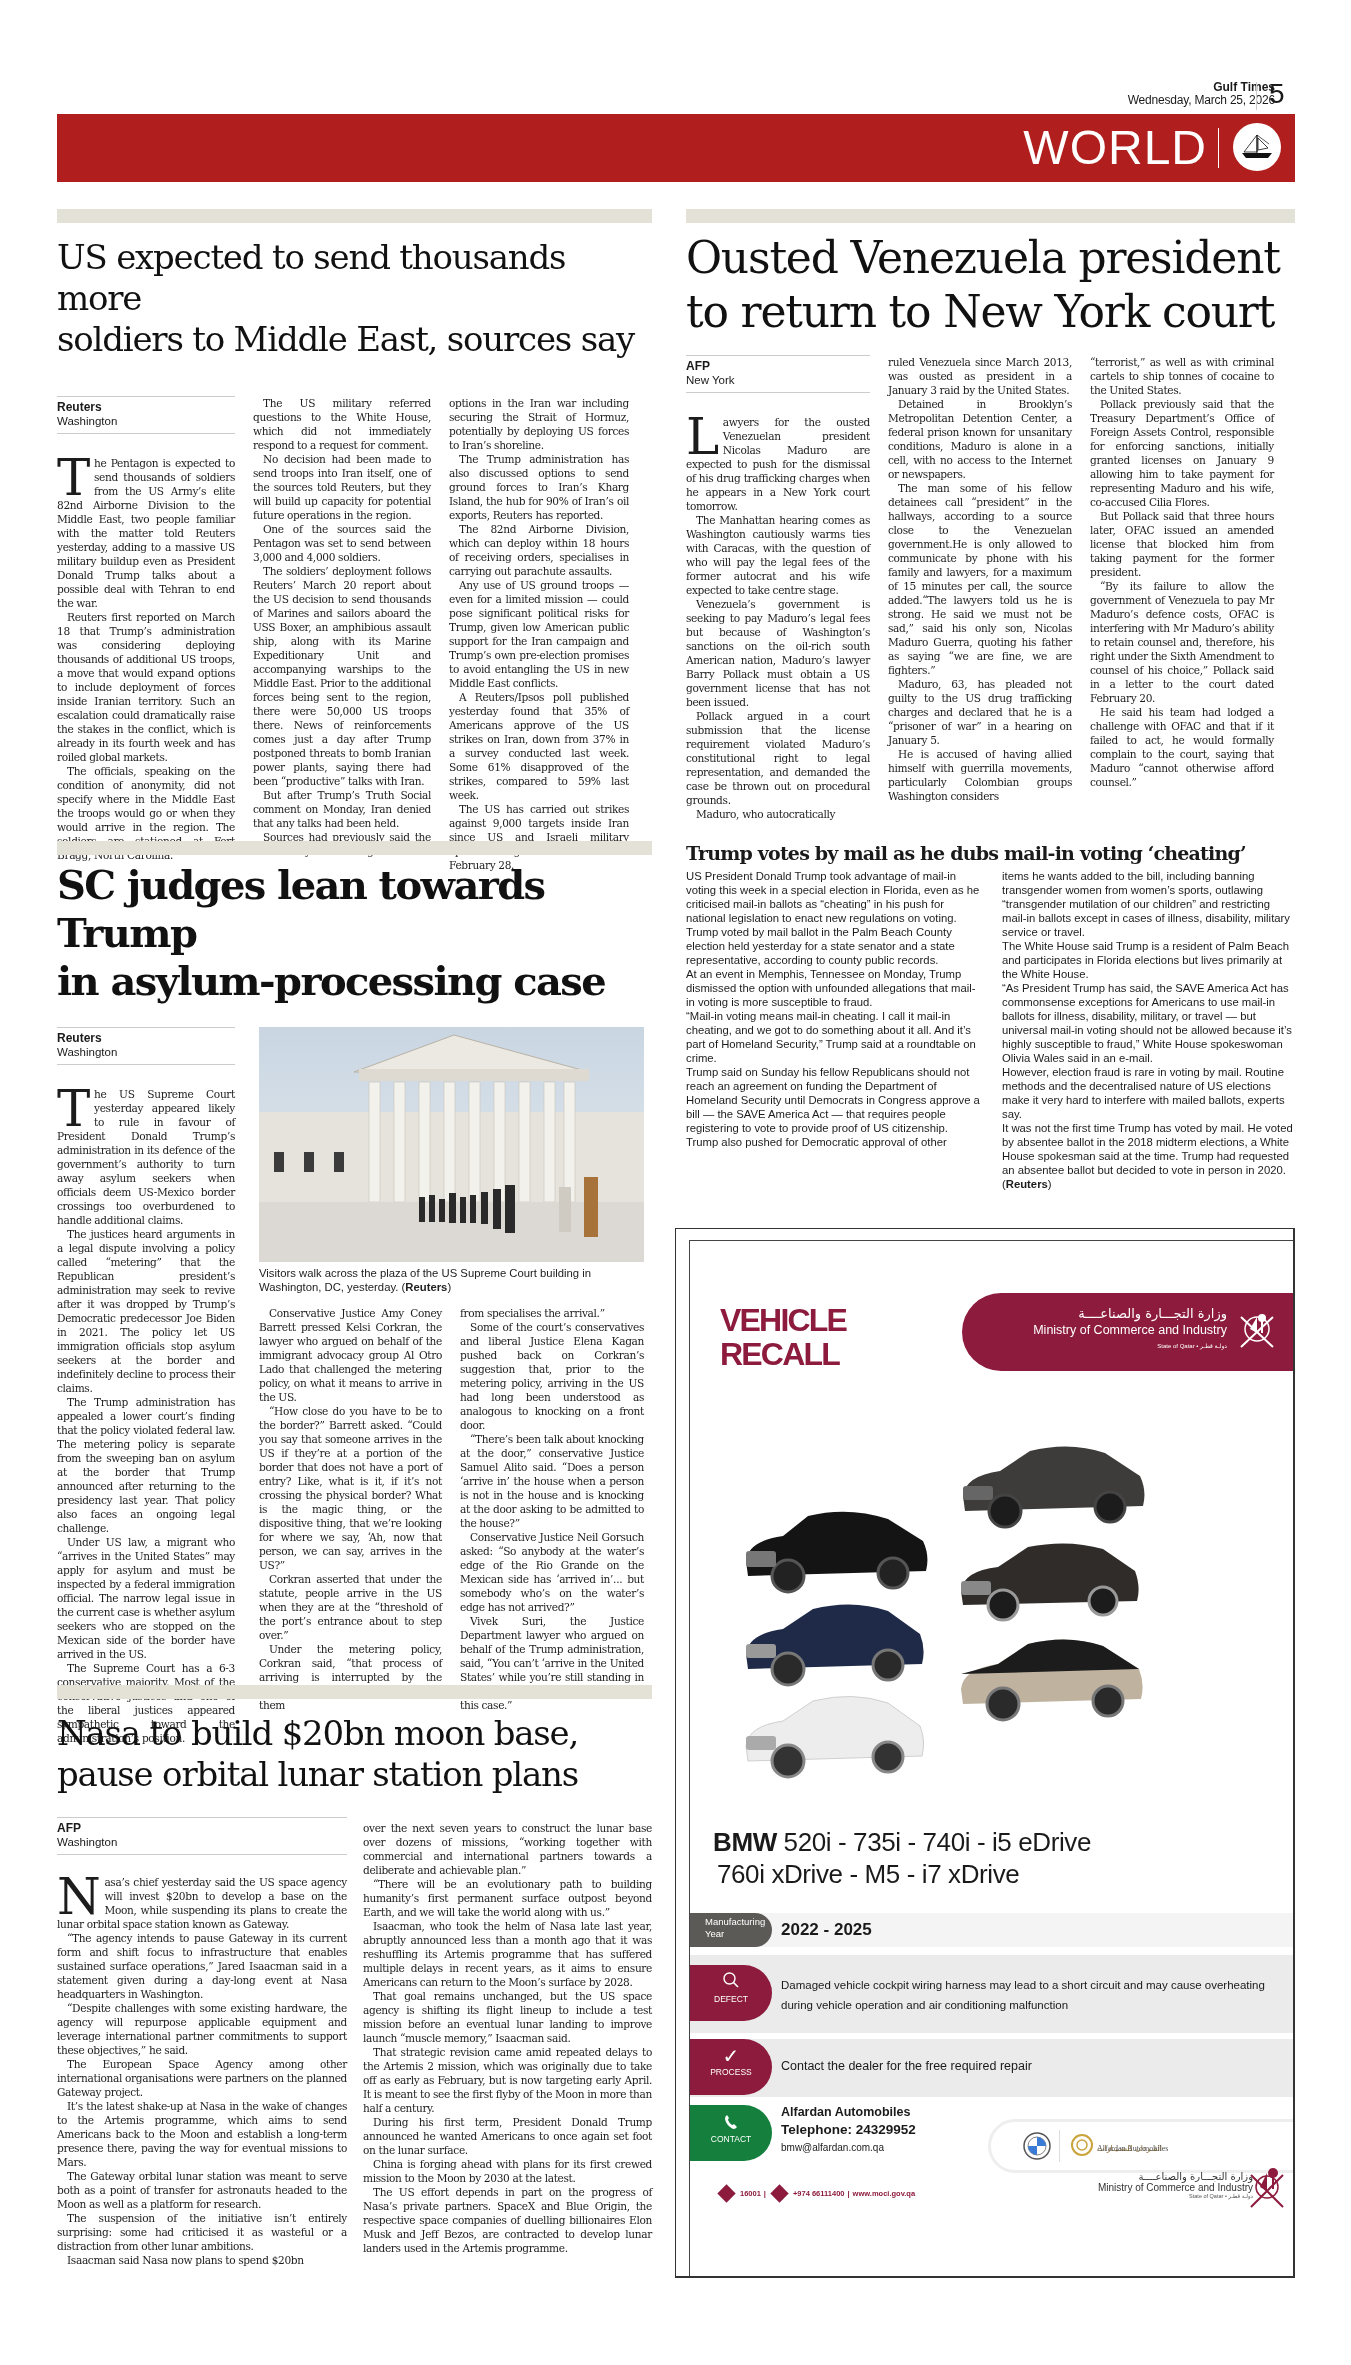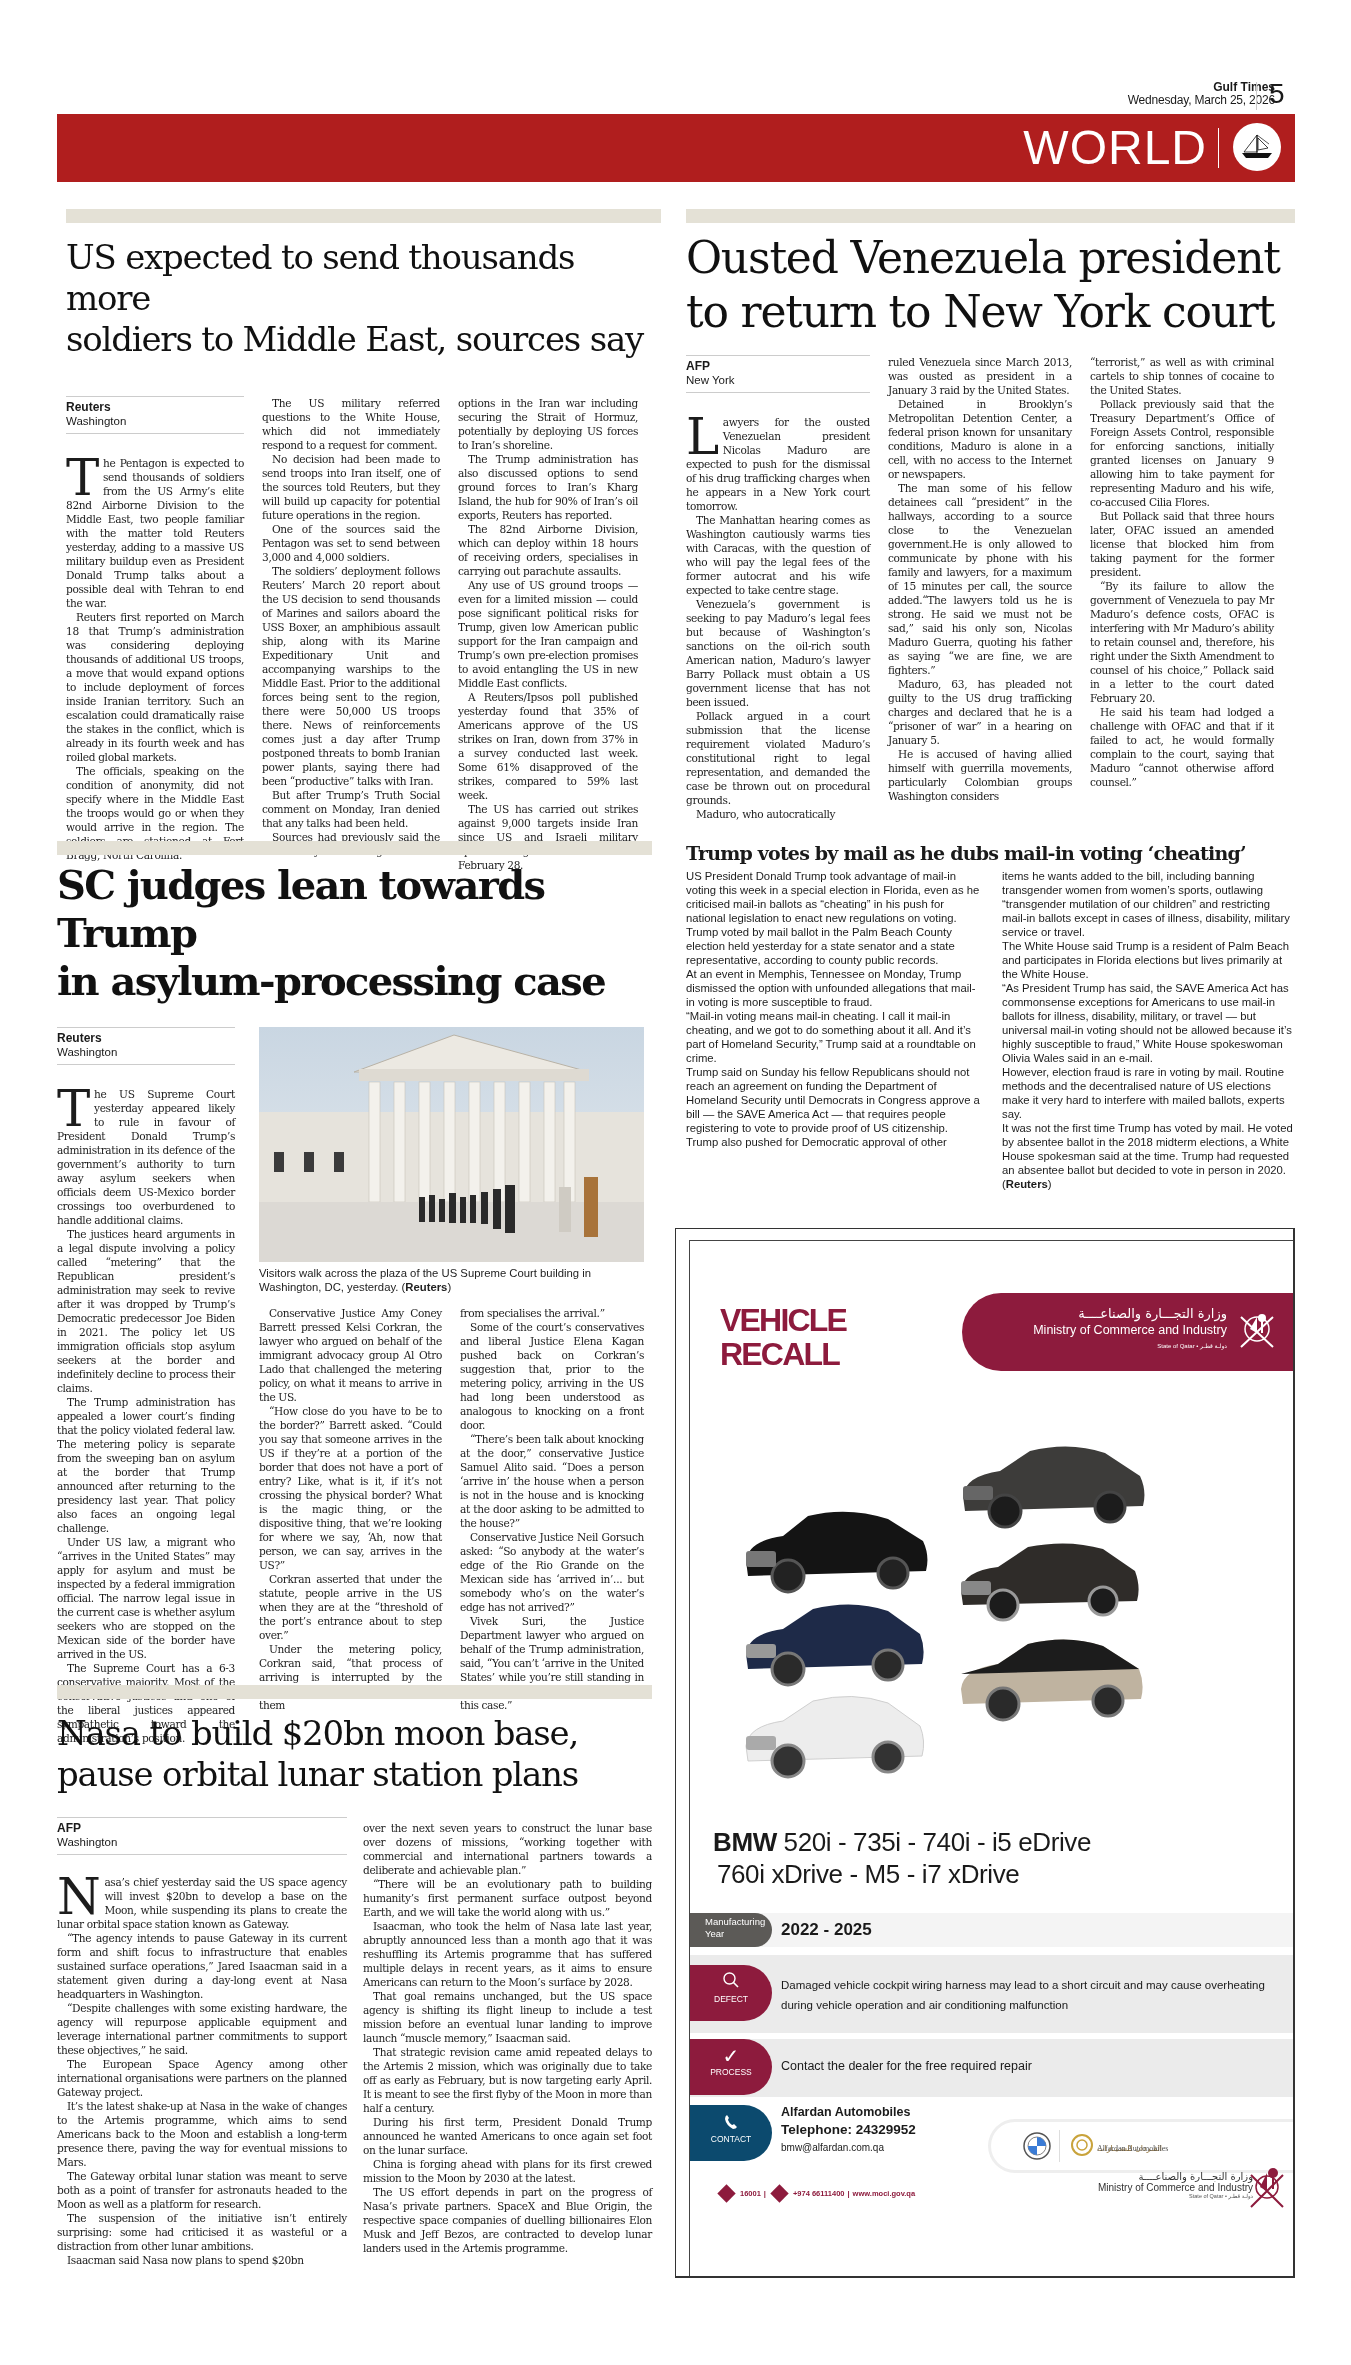--- a/index.html
+++ b/index.html
@@ -78,21 +78,21 @@
     <svg width="38" height="30" viewBox="0 0 38 30">
       <line x1="19" y1="3" x2="19" y2="22" stroke="#111" stroke-width="1"></line>
       <polygon points="19,3 6,20 19,20" fill="none" stroke="#111" stroke-width="0.8"></polygon>
       <polygon points="20,6 30,16 20,18" fill="none" stroke="#111" stroke-width="0.8"></polygon>
       <line x1="19" y1="3" x2="31" y2="12" stroke="#111" stroke-width="0.7"></line>
       <path d="M4 21 L34 21 L30 26 L8 26 Z" fill="#111"></path>
     </svg>
   </span>
 </div>
 
-<section class="abs" style="left:57px; top:209px; width:595px;margin-left:9px;">
+<section class="abs" style="left:57px; top:209px; width:595px;">
   <div class="section-bar"></div>
   <h2 class="headline hl-light" style="margin-top:14px;">
     <span style="display:block">US expected to send thousands more</span>
     <span style="display:block">soldiers to Middle East, sources say</span>
   </h2>
   <div style="display:flex; gap:18px; margin-top:36px;">
     <div style="width:178px;">
       <div class="byline">
         <span class="agency">Reuters</span>
         <span class="place">Washington</span>
@@ -401,21 +401,21 @@
     <div class="row" style="top:798px; height:58px;">
       <div class="row-band" style="top:0; height:58px; background:#ebebeb;"></div>
       <div class="tab" style="top:0; height:56px; background:#8d1b3d;">
         <div style="font-size:20px; line-height:22px; margin-top:6px;">✓</div>
         <div style="font-size:8.5px;">PROCESS</div>
       </div>
       <div class="row-text" style="top:20px; font-size:12.5px;">Contact the dealer for the free required repair</div>
     </div>
 
     <div class="row" style="top:864px; height:56px;">
-      <div class="tab" style="top:0; height:56px; background:#0c4a6e;">
+      <div class="tab" style="top:0; height:56px; background:#15803d;">
         <div style="margin-top:9px;">
           <svg width="14" height="16" viewBox="0 0 14 16">
               <path d="M3 1 Q1 2 1 5 Q2 11 9 15 Q12 15 13 13 L10 10 Q9 11 8 11 Q5 9 4 6 Q4 5 5 4 Z" fill="#fff"></path>
             </svg>
         </div>
         <div style="font-size:8.5px;">CONTACT</div>
       </div>
       <div class="row-text" style="top:-2px; font-size:12.5px; font-weight:bold; line-height:18px;">Alfardan Automobiles</div>
       <div class="row-text" style="top:16px; font-size:13.5px; font-weight:bold; line-height:18px;">Telephone: 24329952</div>
       <div class="row-text" style="top:35px; font-size:10px; line-height:16px;">bmw@alfardan.com.qa</div>

